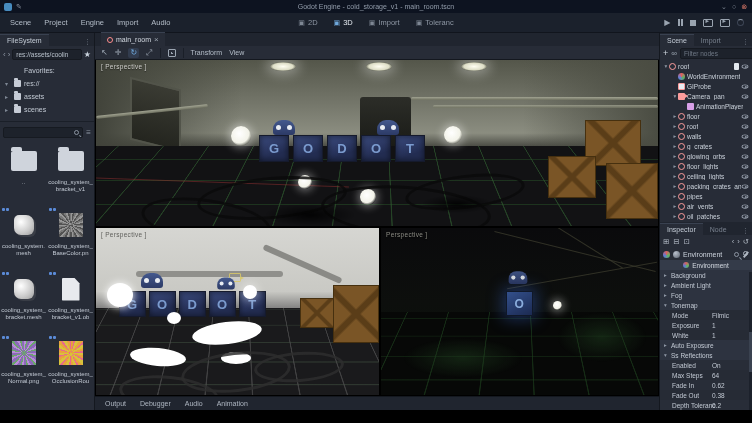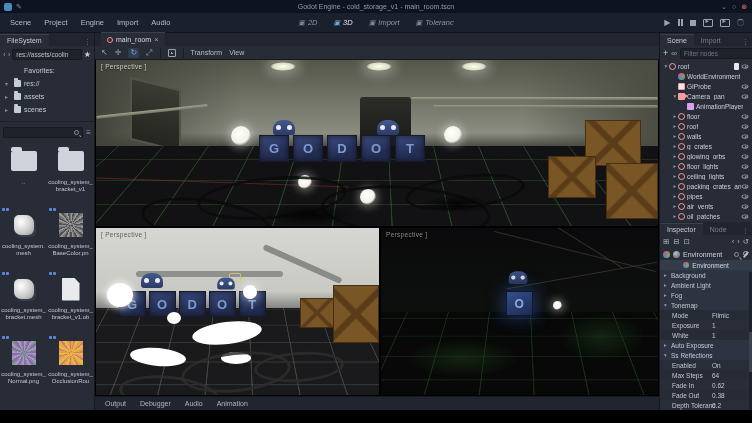--- a/index.html
+++ b/index.html
@@ -15,21 +15,21 @@
   .title-text { position:absolute; left:0; right:0; text-align:center; font-size:7px; color:#939dab; }
   .winbtns { margin-left:auto; display:flex; gap:5px; align-items:center; margin-right:5px; }
   .winbtn { font-size:7px; color:#7e8794; line-height:8px; }
   .winbtn.close { color:#e07b6a; }
 
   
   .menubar { left:0; top:13px; width:752px; height:20px; background:#1b212c; border-bottom:1px solid #11151d; display:flex; align-items:center; }
   .menus { display:flex; gap:13px; padding-left:10px; }
   .menu-item { font-size:7.5px; color:#b4bdc8; }
   .workspaces { position:absolute; left:0; right:0; display:flex; justify-content:center; gap:16px; }
-  .ws { display:flex; align-items:center; gap:3px; font-size:7.5px; color:#8d96a3;font-style:italic; }
+  .ws { display:flex; align-items:center; gap:3px; font-size:7.5px; color:#8d96a3; }
   .ws .ws-ico { font-size:7px; color:#7e8794; }
   .ws.active { color:#e4e9ef; }
   .ws.active .ws-ico { color:#6fa8dc; }
   .playback { margin-left:auto; display:flex; align-items:center; gap:7px; padding-right:8px; }
   .pb { color:#9aa4b0; font-size:8px; line-height:10px; }
   .pb-pause { display:flex; gap:1.5px; } .pb-pause i { width:2px; height:7px; background:#9aa4b0; }
   .pb-stop { width:6px; height:6px; background:#9aa4b0; }
   .pb-movie { width:10px; height:8px; border:1px solid #9aa4b0; border-radius:1px; position:relative; }
   .pb-movie::after { content:"▸"; position:absolute; left:1.5px; top:-2.5px; font-size:7px; color:#9aa4b0; }
   .pb-spin { width:7px; height:7px; border:1px solid #3c4454; border-top-color:#8c96a4; border-radius:50%; }

